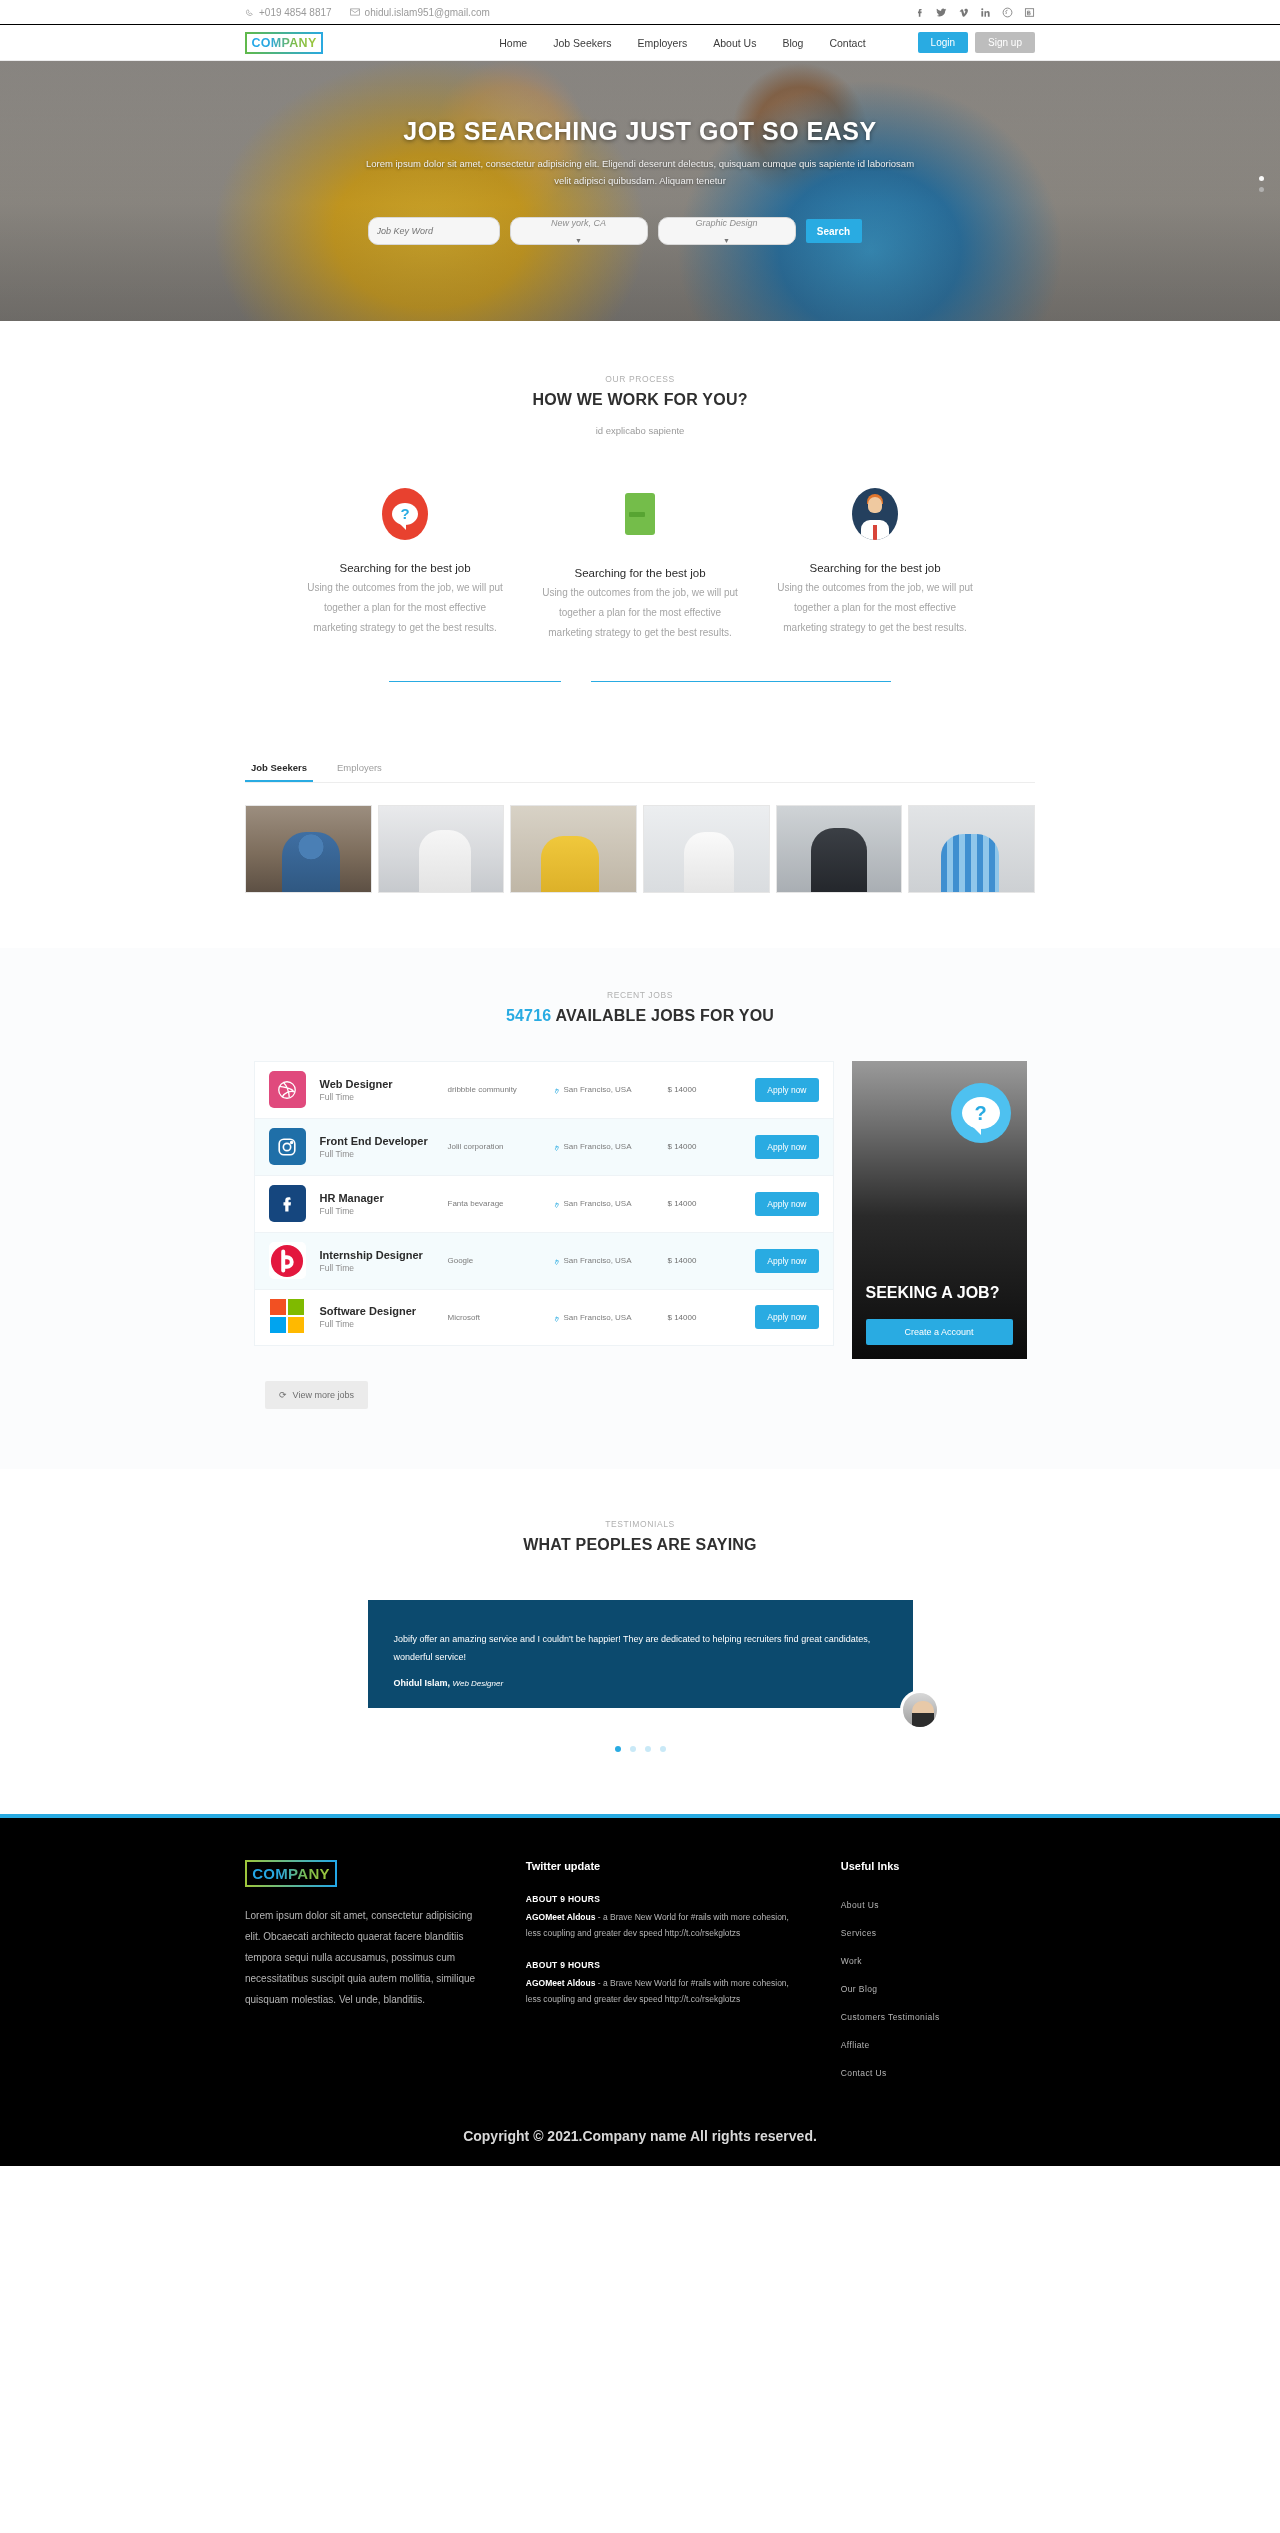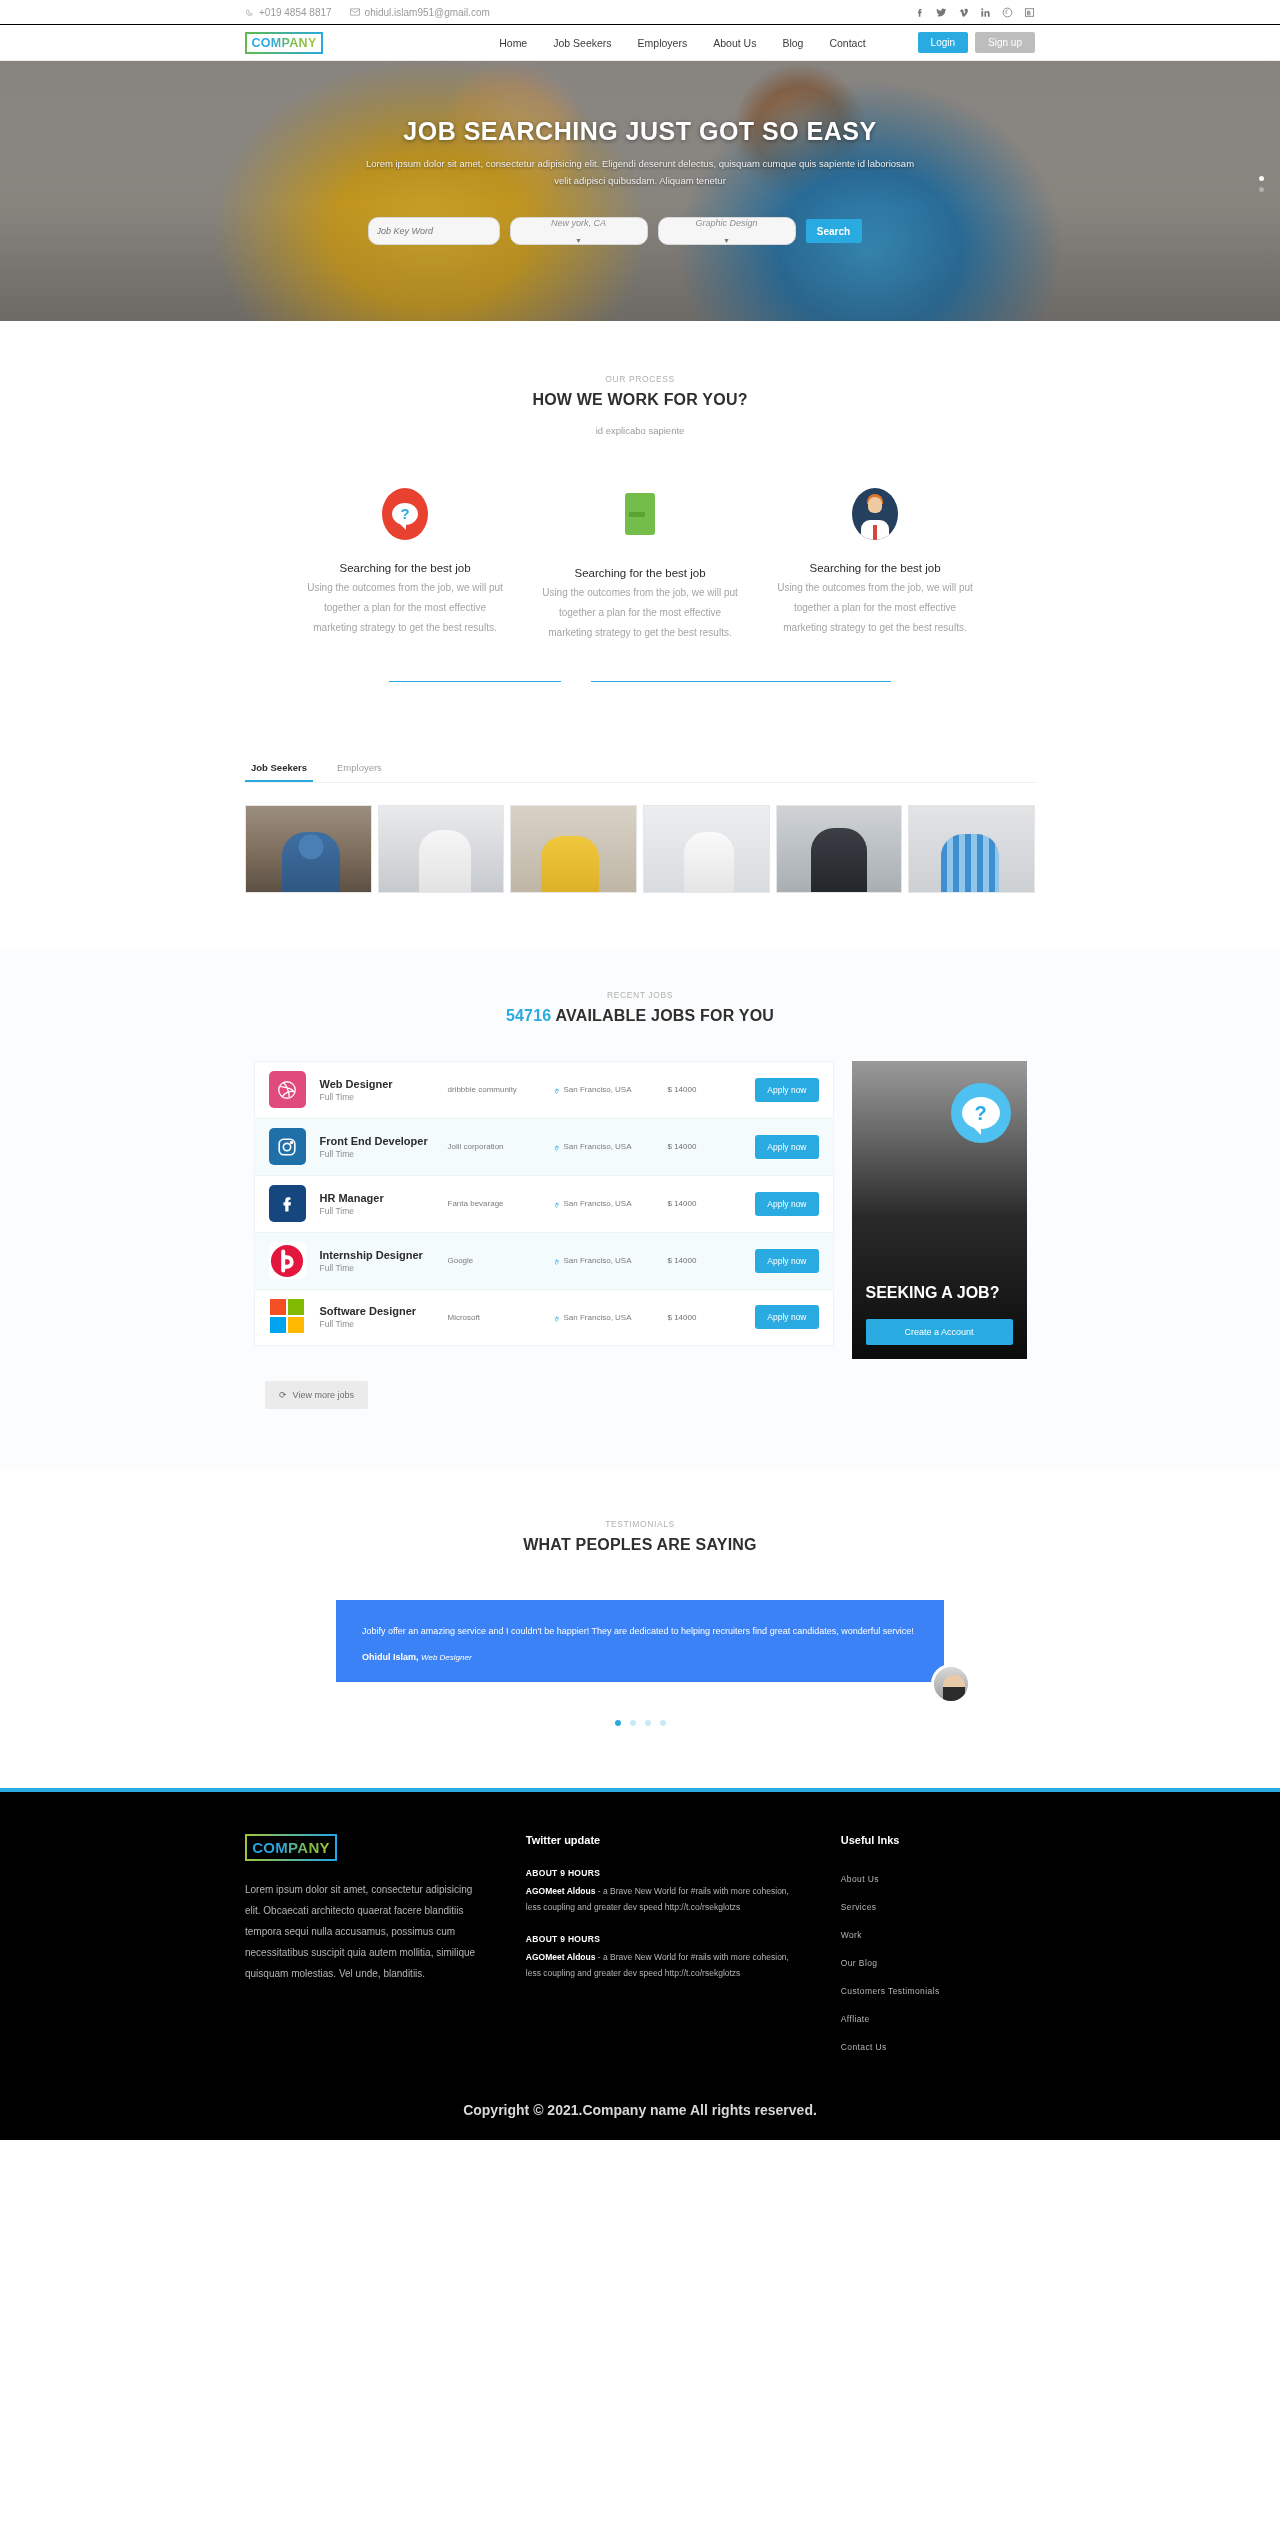--- a/index.html
+++ b/index.html
@@ -196,22 +196,22 @@
   }
   .viewmore {
     margin: 22px 0 0 265px; background: #ebebeb; border: none; color: #6e6e6e; font-size: 9px;
     padding: 9px 14px; border-radius: 2px; cursor: pointer; display: inline-flex; align-items: center; gap: 6px;
     font-family: "Liberation Sans", sans-serif;
   }
 
   
   .tsec { padding: 50px 0 62px; background: #fff; }
   .tbox {
-    width: 608px; margin: 46px auto 0; background: #3b82f6; color: #fff;
-    padding: 22px 26px 20px; position: relative;
+    width: 545px; margin: 46px auto 0; background: #0c4a6e; color: #fff;
+    padding: 30px 26px 20px; position: relative;
   }
   .tquote { font-size: 9px; line-height: 2.0; }
   .tauthor { font-size: 9px; font-weight: bold; margin-top: 12px; }
   .tauthor em { font-weight: normal; font-style: italic; font-size: 8px; }
   .tavatar {
     position: absolute; right: -27px; bottom: -22px; width: 40px; height: 40px; border-radius: 50%;
     background: linear-gradient(180deg,#d8d8d8,#9d9d9d); border: 3px solid #fff; overflow: hidden;
   }
   .tavatar::after { content:""; position:absolute; left:9px; top:8px; width:22px; height:30px; background: linear-gradient(180deg,#e8c9a8 0 40%,#2c2c2c 40%); border-radius: 10px 10px 0 0; }
   .tdots { display: flex; justify-content: center; gap: 9px; margin-top: 38px; }

